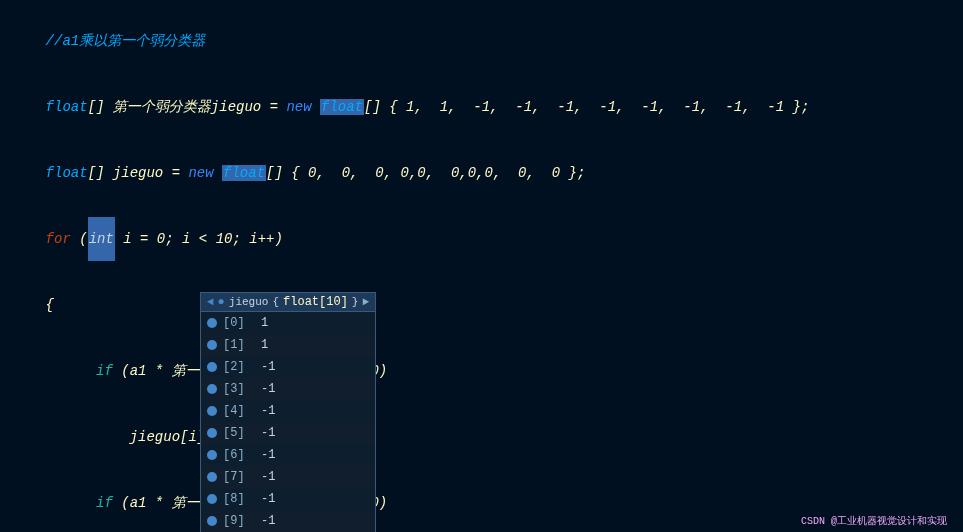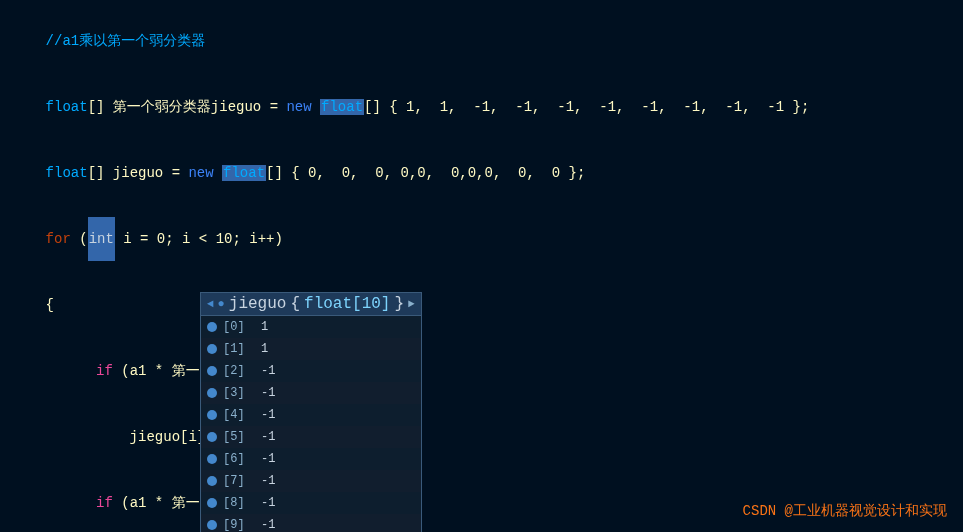--- a/index.html
+++ b/index.html
@@ -16,25 +16,26 @@
     .code-editor {
       width: 963px;
       height: 532px;
       background-color: #001020;
       padding: 8px 12px;
       position: relative;
     }
     .code-line {
       line-height: 22px;
       white-space: pre;
+      font-style: italic;
     }
     .kw-float { color: #00aaff; }
     .kw-new { color: #3b82f6; }
     .kw-for { color: #c2410c; }
-    .kw-if { color: #ec4899; }
+    .kw-if { color: #14b8a6; }
     .comment { color: #00aaff; }
     .normal { color: #fef9c3; }
     .highlight-int {
       background-color: #3366aa;
       color: #c8d4e0;
       padding: 14px 1px;
     }
     .highlight-float {
       background-color: #3366aa;
       color: #00aaff;
@@ -59,25 +60,25 @@
       align-items: center;
       gap: 4px;
       border-bottom: 1px solid #3a5a7a;
     }
     .tooltip-header-icon {
       color: #4488cc;
       font-size: 11px;
     }
     .tooltip-header-text {
       color: #c8d4e0;
-      font-size: 16px;
+      font-size: 11px;
     }
     .tooltip-header-type {
-      color: #7dd3fc;
-      font-size: 16px;
+      color: #fef9c3;
+      font-size: 12px;
     }
     .tooltip-nav {
       color: #8ab0cc;
       font-size: 11px;
       margin-left: auto;
       cursor: pointer;
     }
     .tooltip-body {
       padding: 0;
     }
@@ -107,24 +108,24 @@
       min-width: 32px;
     }
     .tooltip-value {
       color: #c8d4e0;
       font-size: 12px;
     }
 
     
     .footer {
       position: absolute;
-      bottom: 12px;
+      bottom: 4px;
       right: 16px;
-      color: #f97316;
-      font-size: 14px;
+      color: #f0abfc;
+      font-size: 10px;
     }
   </style>
 </head>
 <body>
 
 <div class="code-editor">
 
   <div class="code-line comment">
     <span>//a1乘以第一个弱分类器</span>
   </div>

